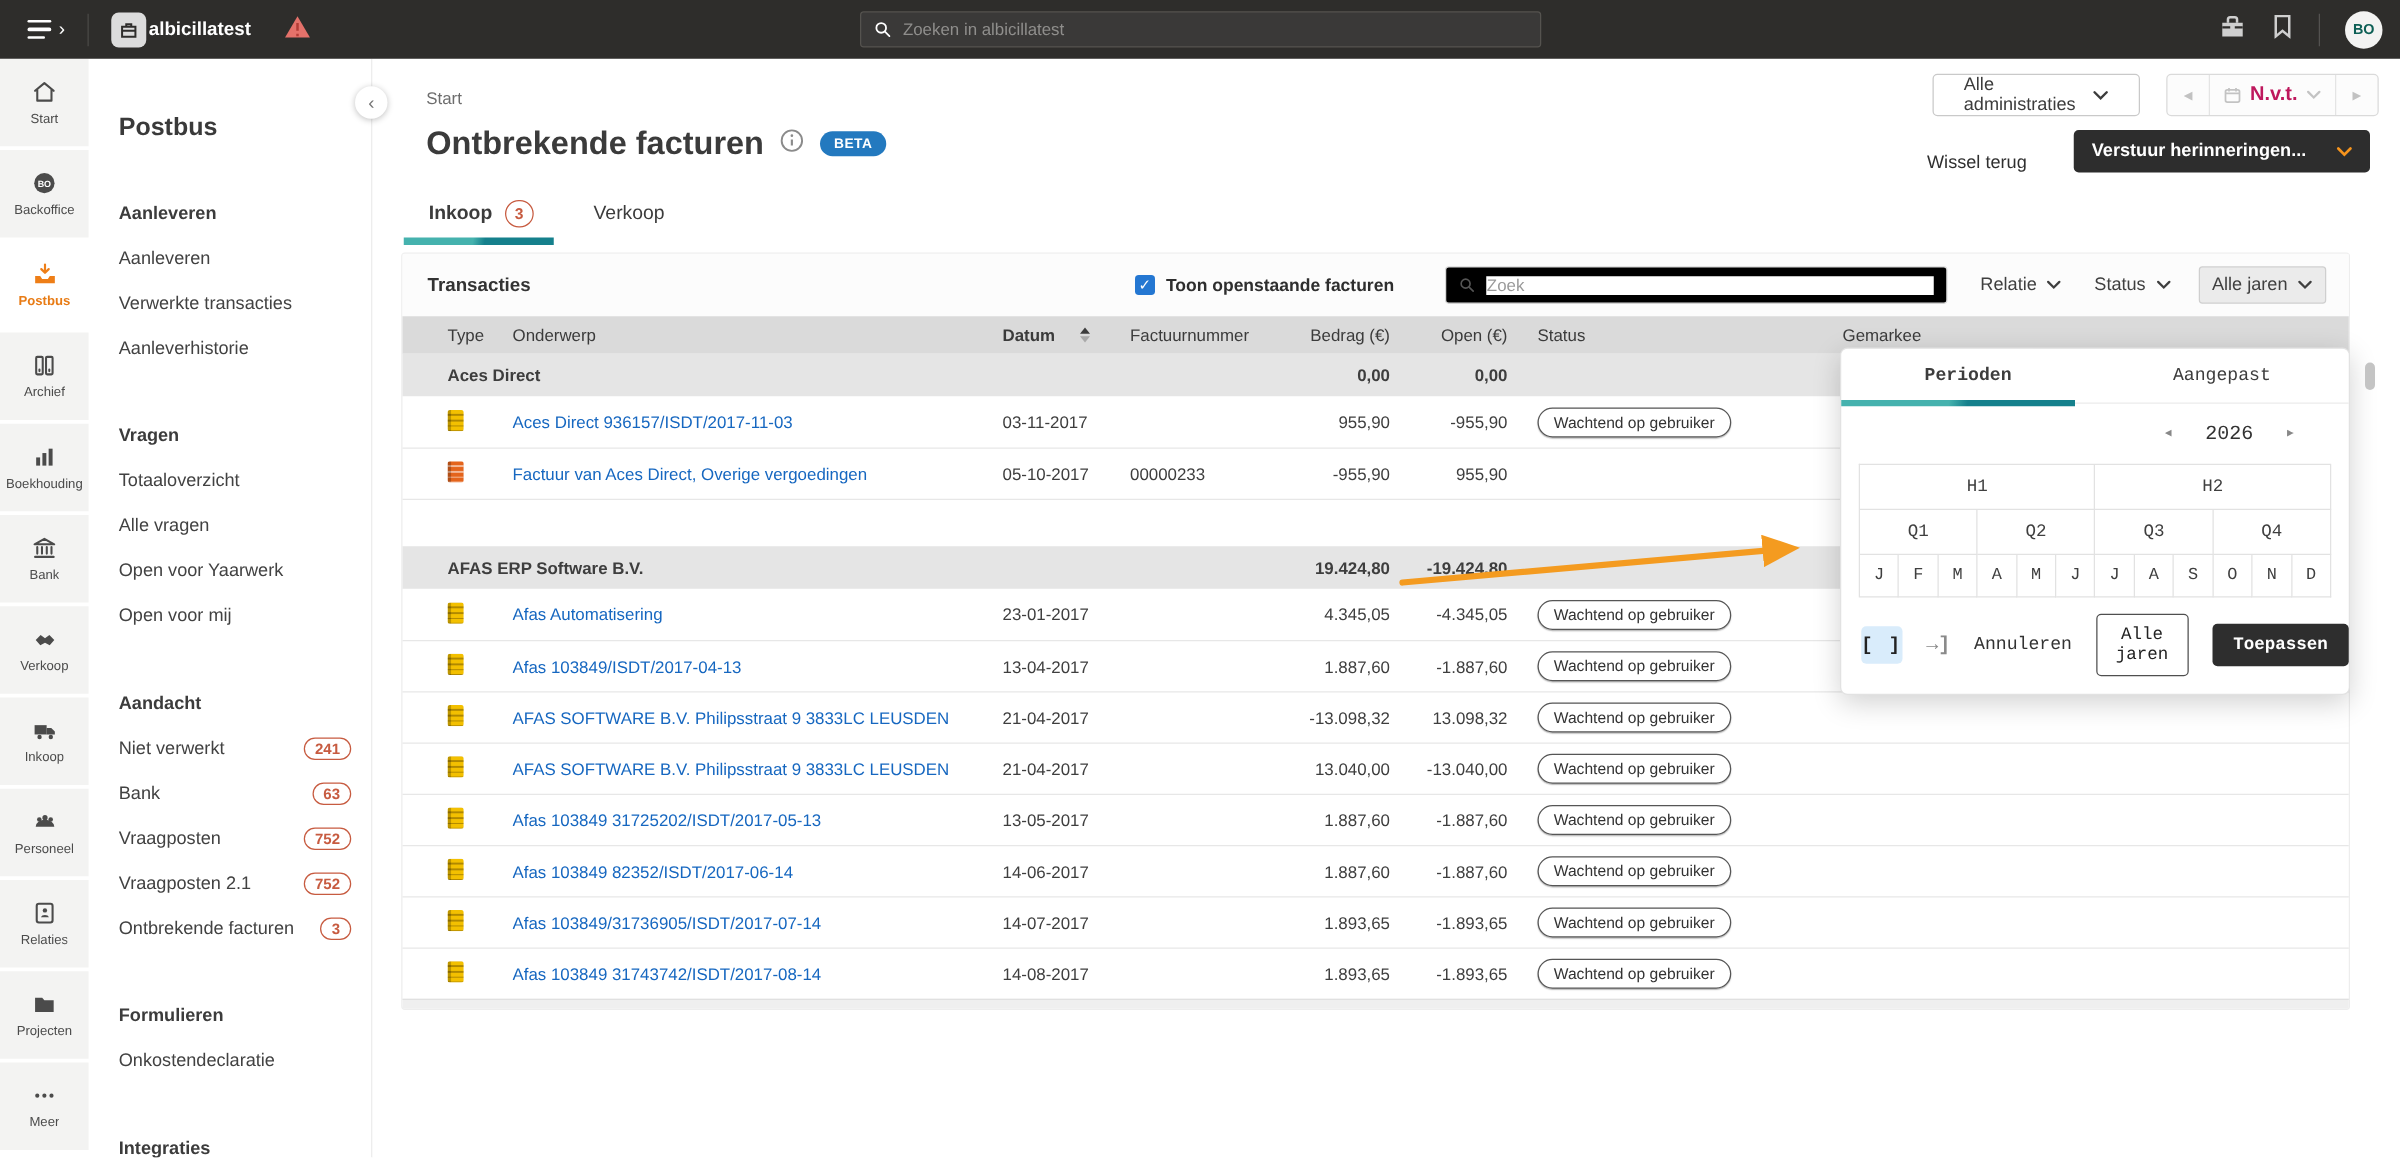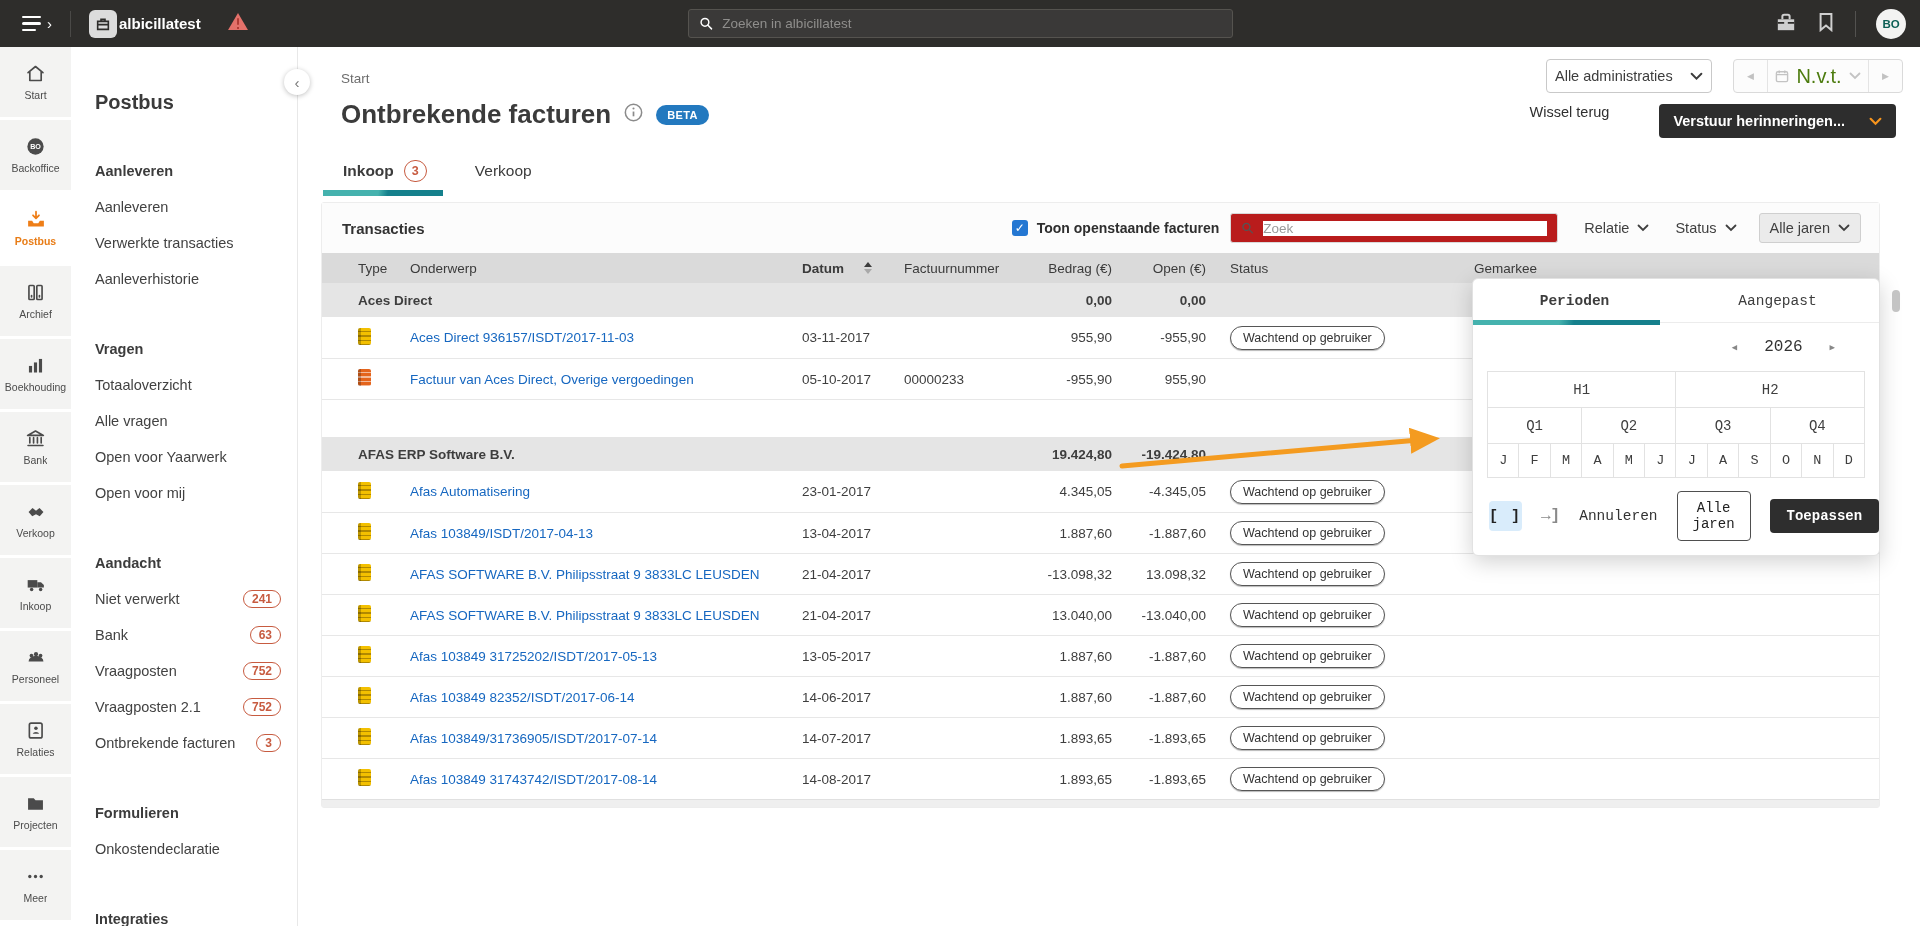--- a/index.html
+++ b/index.html
@@ -44,45 +44,45 @@
   .sb-item .badge { margin-left:auto; border:1.4px solid #c75b40; color:#c75b40; font-size:12px; font-weight:700; border-radius:11px; padding:1px 8px; background:#fff; }
 
   
   .main { flex:1; position:relative; background:#fff; overflow:hidden; }
   .breadcrumb { margin:24px 0 0 43px; font-size:13.5px; color:#6d6d6d; }
   .title-row { margin:13px 0 0 43px; display:flex; align-items:center; gap:13px; }
   .page-title { font-size:26px; font-weight:700; color:#3b3b3b; }
   .beta { background:#2379bf; color:#fff; font-size:11px; font-weight:700; letter-spacing:.4px; border-radius:11px; padding:4px 11px; }
 
   .hdr-controls { position:absolute; top:12px; right:17px; display:flex; gap:21px; }
-  .admin-select { width:166px; height:34px; border:1px solid #c9c9c9; border-radius:4px; background:#fff; display:flex; align-items:center; justify-content:space-between; padding:0 8px; font-size:14.5px; color:#3c3c3c; cursor:pointer; }
+  .admin-select { width:166px; height:34px; border:1px solid #c9c9c9; border-radius:4px; background:#fff; display:flex; align-items:center; justify-content:space-between; padding:0 24px; font-size:14.5px; color:#3c3c3c; cursor:pointer; }
   .nvt-group { width:170px; height:34px; border:1px solid #dadada; border-radius:4px; background:#fcfcfc; display:flex; align-items:stretch; color:#c2c2c2; }
   .nvt-group .seg { display:flex; align-items:center; justify-content:center; }
   .nvt-group .seg.arr { width:33px; font-size:9px; }
-  .nvt-group .seg.mid { flex:1; border-left:1px solid #e4e4e4; border-right:1px solid #e4e4e4; gap:7px; font-size:20px; color:#4d7c0f; }
-  .hdr-row2 { position:absolute; top:57px; right:24px; display:flex; align-items:flex-start; gap:50px; }
+  .nvt-group .seg.mid { flex:1; border-left:1px solid #e4e4e4; border-right:1px solid #e4e4e4; gap:7px; font-size:16px; color:#be185d;font-weight:bold; }
+  .hdr-row2 { position:absolute; top:57px; right:24px; display:flex; align-items:flex-end; gap:38px; }
   .wissel { font-size:14.5px; color:#2f2f2f; cursor:pointer; }
   .verstuur { height:34px; background:#2d2d2d; color:#fff; border:none; border-radius:4px; font-size:14.5px; font-weight:600; display:flex; align-items:center; gap:24px; padding:0 14px; cursor:pointer; font-family:inherit; }
   .verstuur .chev { color:#f6941d; }
 
   
   .tabs { margin:30px 0 0 43px; display:flex; gap:44px; }
   .tab { position:relative; padding:0 2px 14px; display:flex; align-items:center; gap:10px; font-size:15.5px; color:#3c3c3c; cursor:pointer; }
   .tab.active { font-weight:700; }
   .tab .tab-badge { min-width:23px; height:22px; border:1.4px solid #c75b40; color:#c75b40; border-radius:12px; font-size:12.5px; font-weight:700; display:flex; align-items:center; justify-content:center; padding:0 5px; }
   .tab.active::after { content:""; position:absolute; left:-18px; right:-14px; bottom:0; height:6px; background:linear-gradient(100deg,#45b2ae 0 46%,#15808c 54% 100%); }
 
   
   .panel { margin:6px 40px 0 23px; border:1px solid #ededed; border-radius:3px; background:#fff; }
   .panel-head { height:50px; display:flex; align-items:center; padding:0 18px 0 20px; background:#fcfcfc; }
   .panel-title { font-size:15px; font-weight:700; color:#333; }
   .cb-wrap { margin-left:auto; display:flex; align-items:center; gap:9px; cursor:pointer; }
   .cb { width:16px; height:16px; border-radius:3px; background:#2477d2; color:#fff; font-size:12px; display:flex; align-items:center; justify-content:center; }
   .cb-label { font-size:14px; font-weight:600; color:#2e2e2e; }
-  .panel-search { margin-left:11px; width:328px; height:30px; border:1px solid #d9d9d9; border-radius:3px; background:#b91c1c; display:flex; align-items:center; gap:9px; padding:0 10px; }
+  .panel-search { margin-left:41px; width:402px; height:30px; border:1px solid #d9d9d9; border-radius:3px; background:#000000; display:flex; align-items:center; gap:9px; padding:0 10px; }
   .panel-search input { border:none; outline:none; font-size:13.5px; color:#444; width:100%; font-family:inherit; }
   .panel-search input::placeholder { color:#9a9a9a; }
   .filter { margin-left:26px; display:flex; align-items:center; gap:8px; font-size:14.5px; color:#3f3f3f; cursor:pointer; }
   .filter.boxed { background:#ebebeb; border:1px solid #cfcfcf; border-radius:3px; height:30px; padding:0 10px; margin-left:22px; }
 
   
   .trow { display:grid; grid-template-columns:52px 392px 102px 134px 74px 94px 268px 1fr; align-items:center; padding-left:36px; font-size:13.5px; color:#3e3e3e; }
   .thead { height:30px; background:#dadada; color:#3b3b3b; }
   .thead .c-datum { font-weight:700; display:flex; align-items:center; gap:20px; }
   .sort { display:inline-flex; flex-direction:column; gap:2px; }

